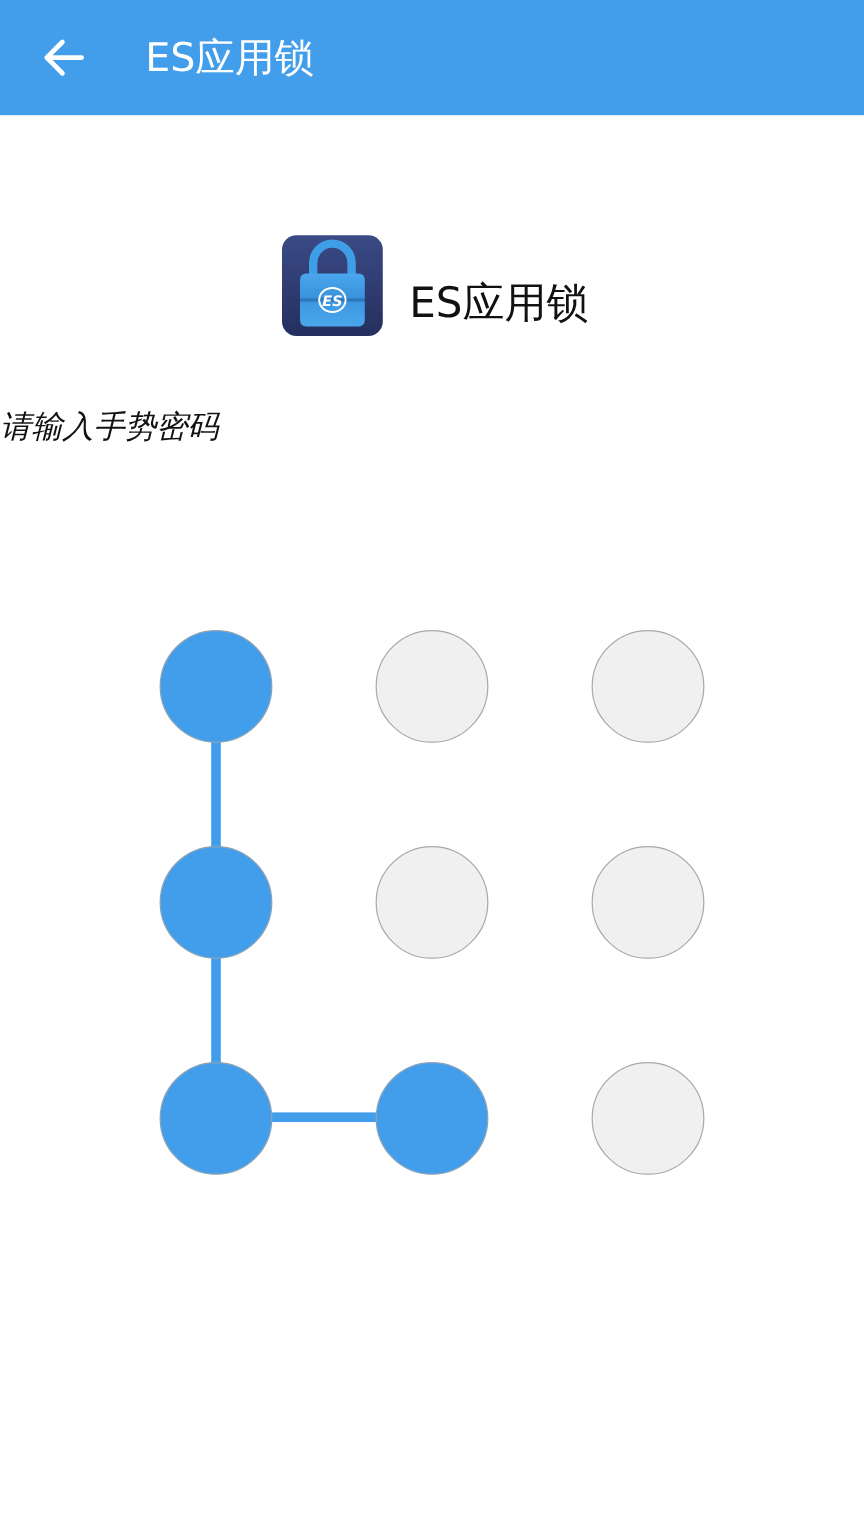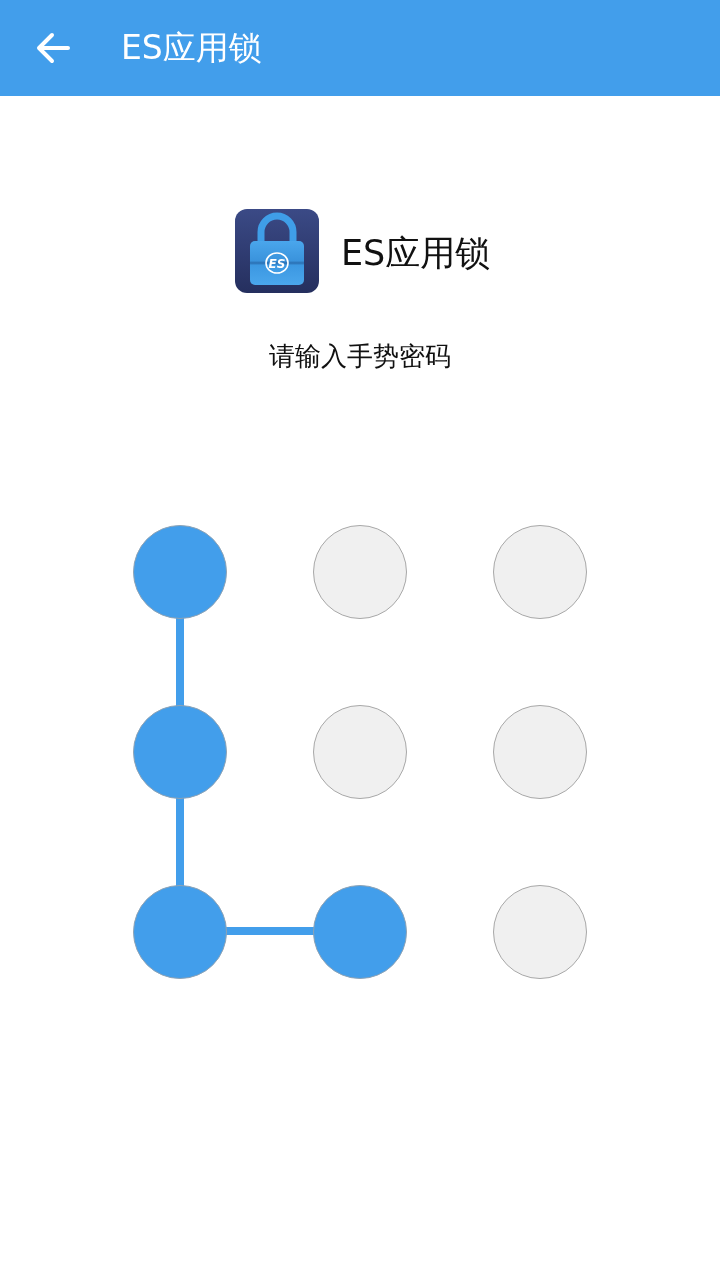--- a/index.html
+++ b/index.html
@@ -1,23 +1,23 @@
 <!DOCTYPE html>
 <html><head>
 <meta charset="utf-8">
 <style>
   html, body { margin:0; padding:0; }
   body { width:720px; height:1280px; background:#ffffff; position:relative; overflow:hidden;
          font-family:"DejaVu Sans", sans-serif; }
   .appbar { position:absolute; left:0; top:0; width:720px; height:96px; background:#429eeb; }
   .back { position:absolute; left:30px; top:26px; width:50px; height:44px; cursor:pointer; }
   .appbar-title { position:absolute; left:121px; top:25px; font-size:33px; color:#ffffff; line-height:46px; }
-  .app-icon { position:absolute; left:234px; top:208px; width:86px; height:86px; }
+  .app-icon { position:absolute; left:234px; top:195px; width:86px; height:86px; }
   .app-name { position:absolute; left:341px; top:228px; font-size:35px; color:#111; line-height:50px; }
-  .prompt { position:absolute; left:0; width:720px; top:336px; text-align:center; font-size:26px; color:#111; line-height:40px; }
+  .prompt { position:absolute; left:0; width:720px; top:336px; font-size:26px; color:#111; line-height:40px;font-style:italic; }
   .grid { position:absolute; left:0; top:0; width:720px; height:1280px; pointer-events:none; }
   .dot { position:absolute; width:94px; height:94px; border-radius:50%; box-sizing:border-box;
          border:1.5px solid #a8a8a8; background:#f0f0f0; cursor:pointer; pointer-events:auto; }
   .dot.on { background:#429eeb; border-color:#8ea3b5; }
   .line { position:absolute; background:#429eeb; }
 </style>
 </head>
 <body>
 
 <div class="appbar">

